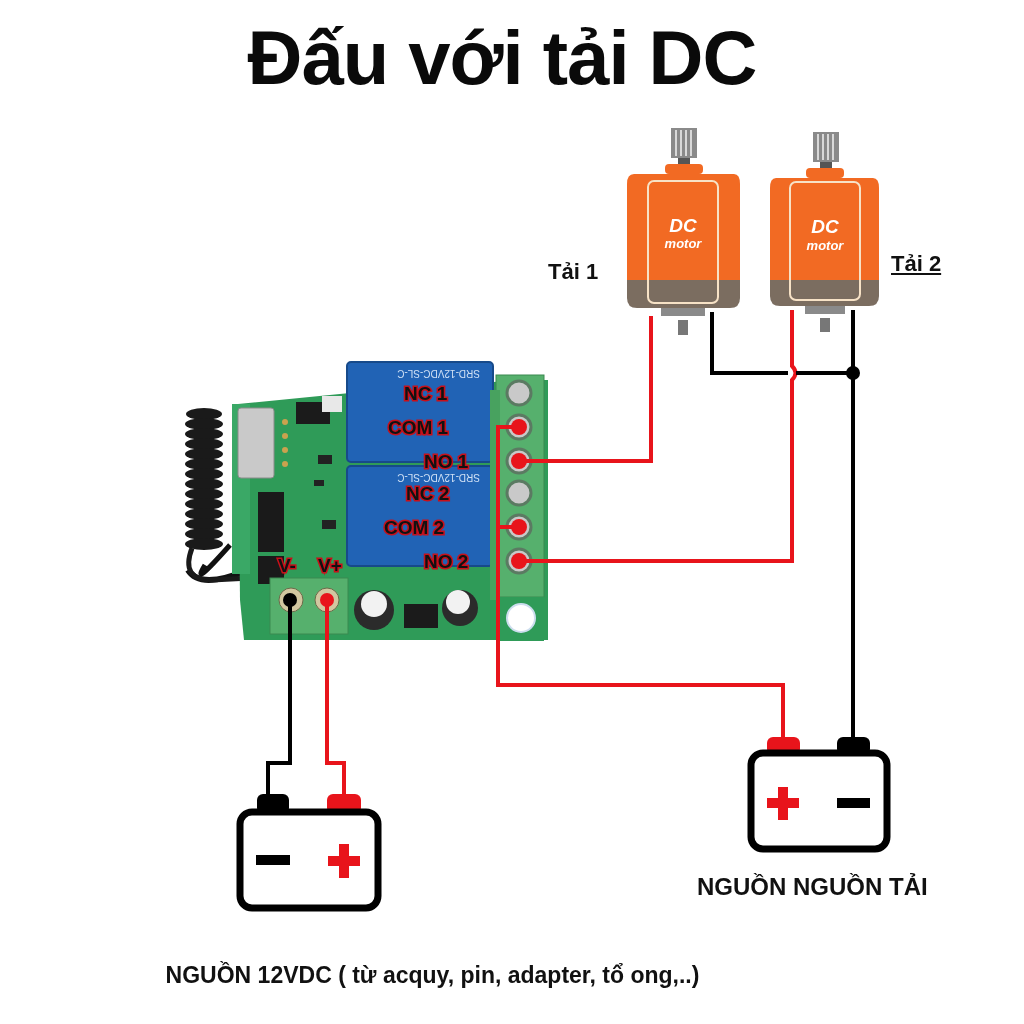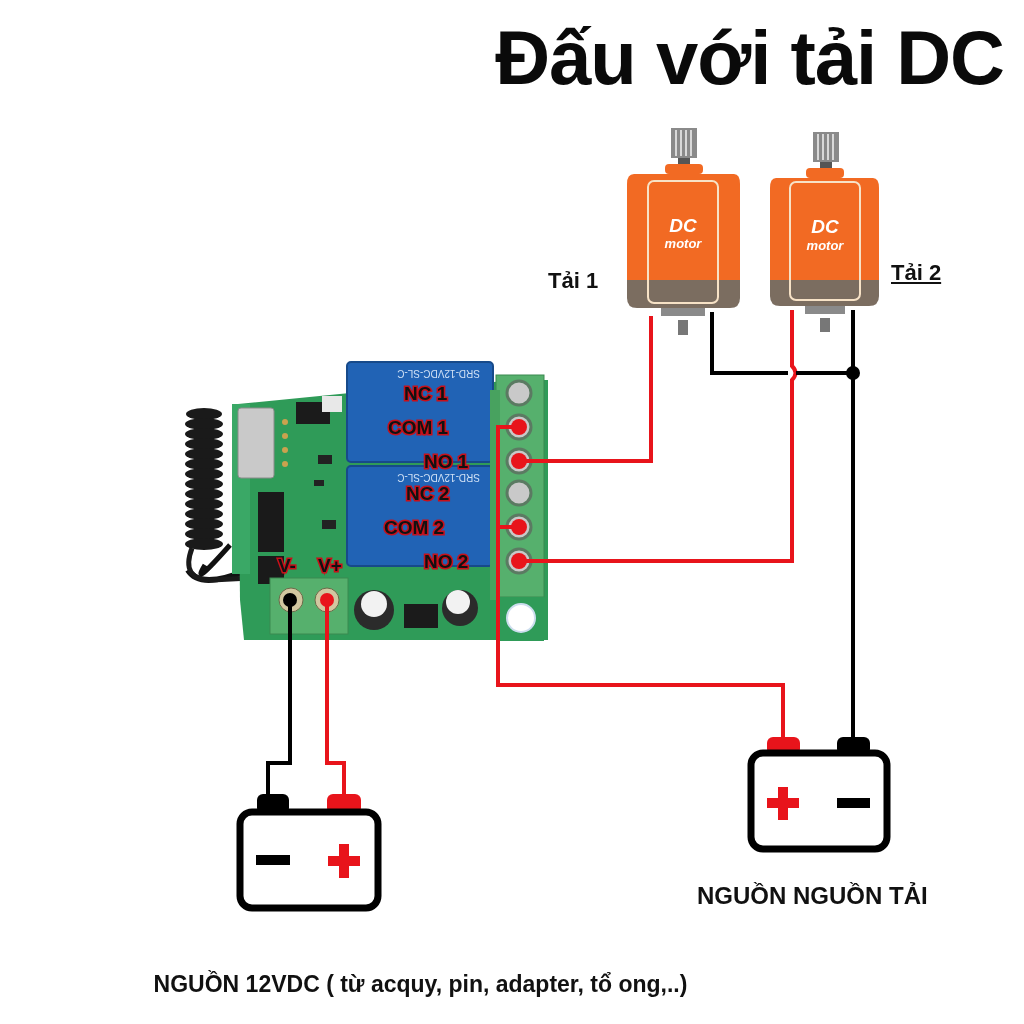--- a/index.html
+++ b/index.html
@@ -1,23 +1,23 @@
 <!DOCTYPE html>
 <html><head>
 <meta charset="utf-8">
 <style>
   html,body{margin:0;padding:0;background:#ffffff;}
   body{width:1024px;height:1024px;position:relative;overflow:hidden;font-family:"Liberation Sans","DejaVu Sans",sans-serif;}
   #diagram{position:absolute;left:0;top:0;}
-  .title{position:absolute;left:0;top:14px;width:1004px;text-align:right;font-weight:bold;font-size:76px;color:#0a0a0a;letter-spacing:-1px;font-family:"Liberation Sans","DejaVu Sans",sans-serif;}
-  .lbl{position:absolute;font-weight:bold;color:#111;font-family:"Liberation Sans","DejaVu Sans",sans-serif;margin-top:9px;}
+  .title{position:absolute;left:0;top:14px;width:1004px;text-align:center;font-weight:bold;font-size:76px;color:#0a0a0a;letter-spacing:-1px;font-family:"Liberation Sans","DejaVu Sans",sans-serif;}
+  .lbl{position:absolute;font-weight:bold;color:#111;font-family:"Liberation Sans","DejaVu Sans",sans-serif;}
   .load1{left:548px;top:259px;font-size:22px;}
   .load2{left:891px;top:251px;font-size:22px;text-decoration:underline;}
   .supply{left:697px;top:873px;font-size:24px;}
-  .bottom{left:0;width:841px;text-align:center;top:962px;font-size:23px;}
+  .bottom{left:12px;width:841px;text-align:center;top:962px;font-size:23px;}
 </style>
 </head>
 <body>
 
 <div class="title">Đấu với tải DC</div>
 
 <svg id="diagram" width="1024" height="1024" viewBox="0 0 1024 1024">
 
   <g>
     <g>

